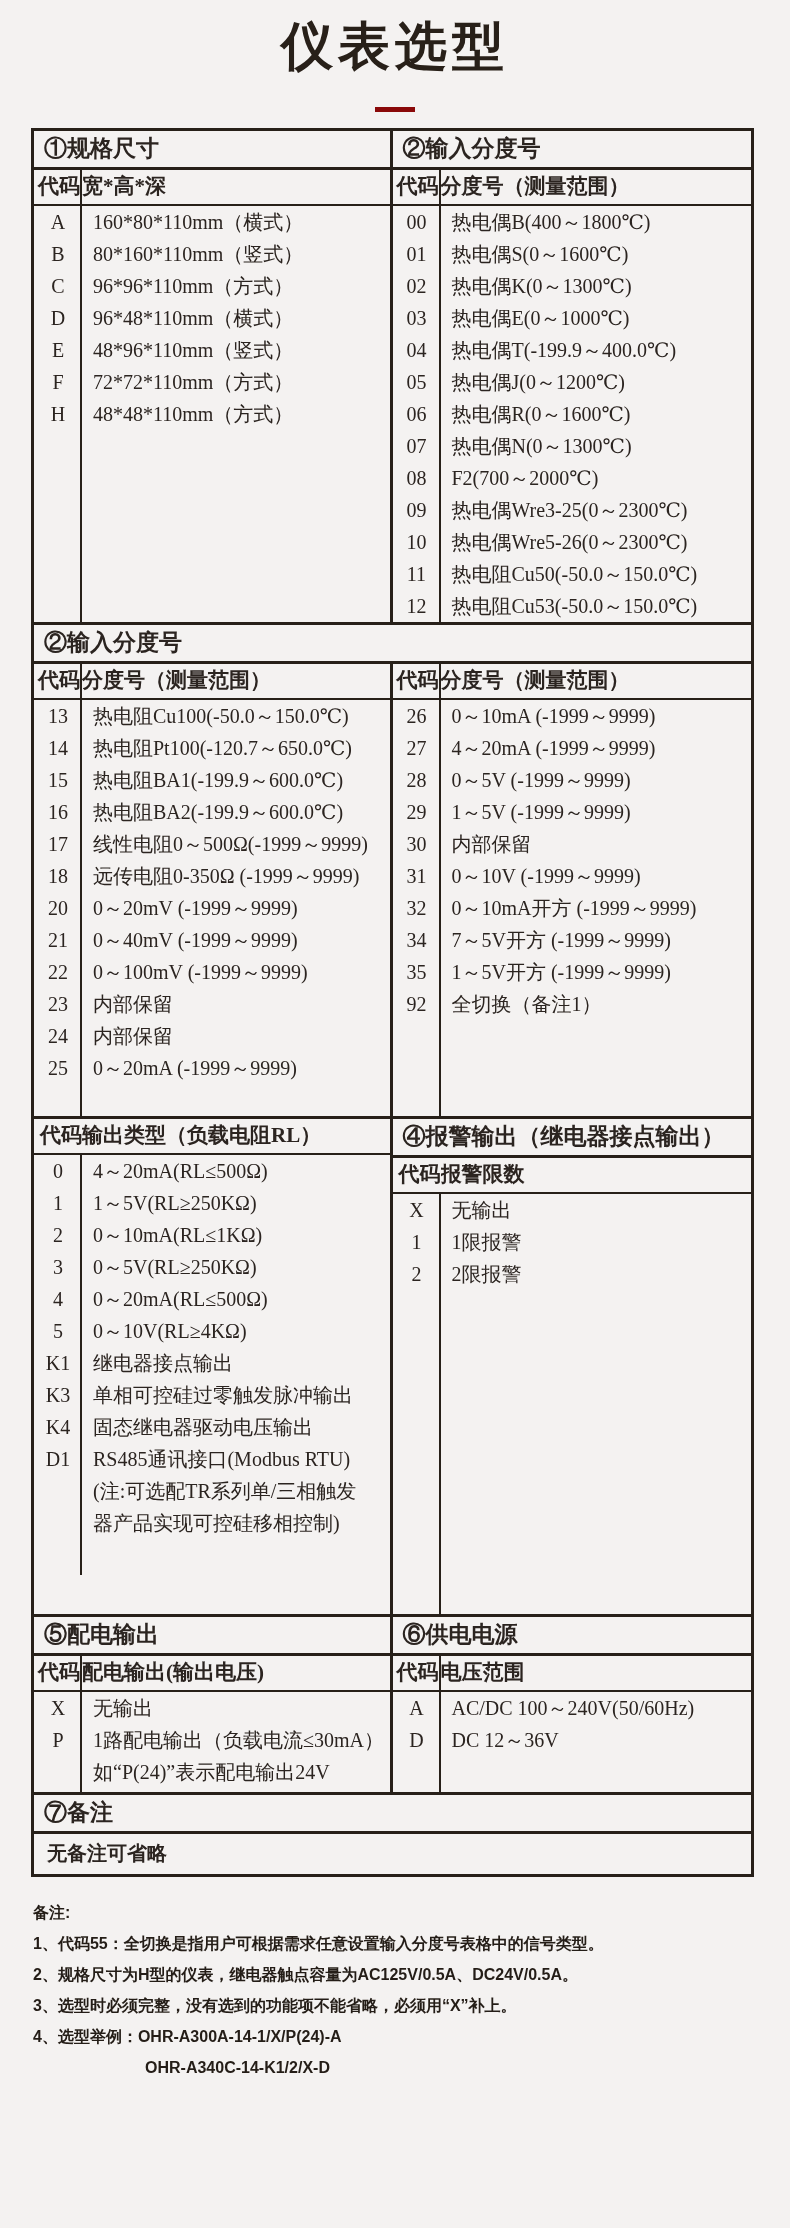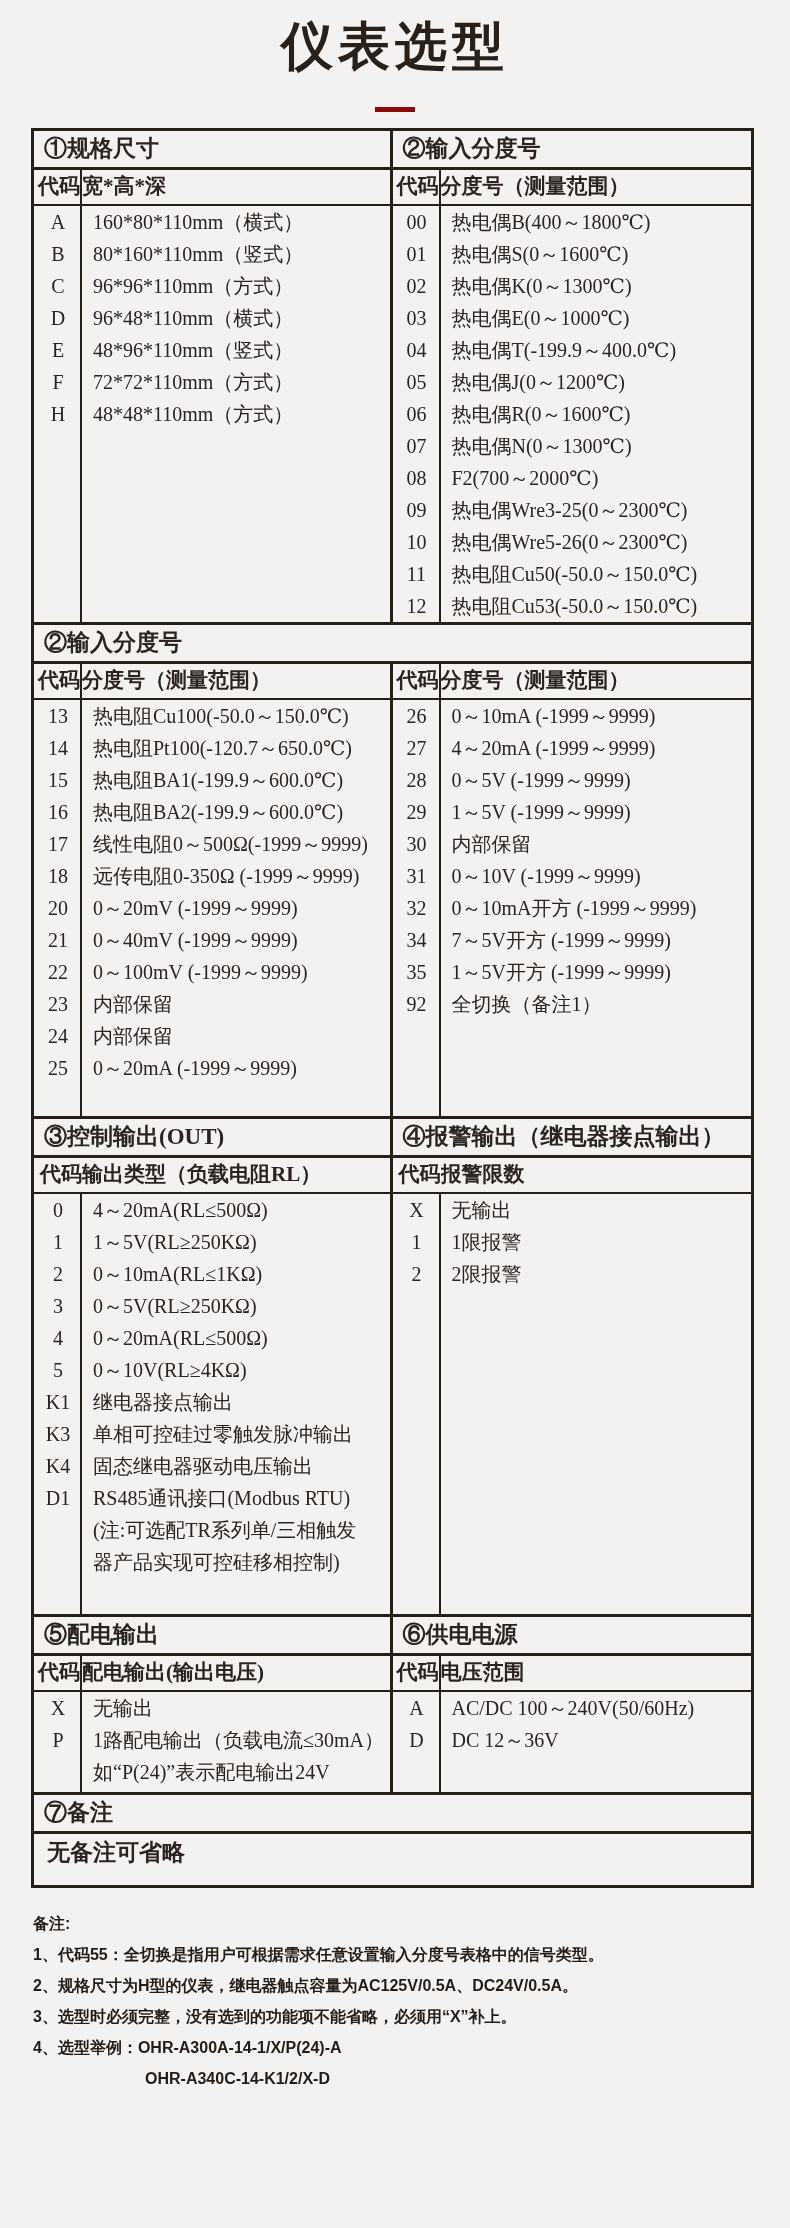--- a/index.html
+++ b/index.html
@@ -31,21 +31,21 @@
   .hrow .ccell{width:48px;text-align:right;flex:none}
   .hrow .ccell.hdiv{border-right:2px solid #272019}
   .hrow .dcell{padding-left:0;overflow:hidden}
   .rows{position:relative;overflow:hidden}
   .rows::before{content:"";position:absolute;left:46px;top:0;bottom:0;
      border-left:2px solid #272019}
   .trow{display:flex;height:32px;line-height:32px;font-size:20px;white-space:nowrap}
   .trow .ccell{width:48px;text-align:center;flex:none}
   .trow .dcell{padding-left:11px;overflow:hidden}
   .h416{height:416px}.h420{height:420px}.h100{height:100px}
-  .free-row{height:51px;line-height:38px;font-size:23px;font-weight:bold;padding-left:13px}
+  .free-row{height:40px;line-height:38px;font-size:20px;font-weight:bold;padding-left:13px}
 
   
   .notes{margin:20px 0 0 33px;
      font-family:"Liberation Sans","DejaVu Sans",sans-serif;
      font-weight:bold;font-size:16px;line-height:31px;color:#241d17;white-space:nowrap}
   .note-cont{padding-left:112px}
 </style>
 </head>
 <body>
 
@@ -264,21 +264,20 @@
                 <span class="ccell">92</span>
                 <span class="dcell">全切换（备注1）</span>
               </div>
             </div>
         </div>
       </div>
     </div>
 
     <div class="group split">
       <div class="panel pleft">
-        <div class="sec-title">③控制输出(OUT)</div>
         <div class="hrow">
           <span class="ccell">代码</span>
           <span class="dcell">输出类型（负载电阻RL）</span>
         </div>
         <div class="rows h420">
             <div class="trow">
               <span class="ccell">0</span>
               <span class="dcell">4～20mA(RL≤500Ω)</span>
             </div>
             <div class="trow">

